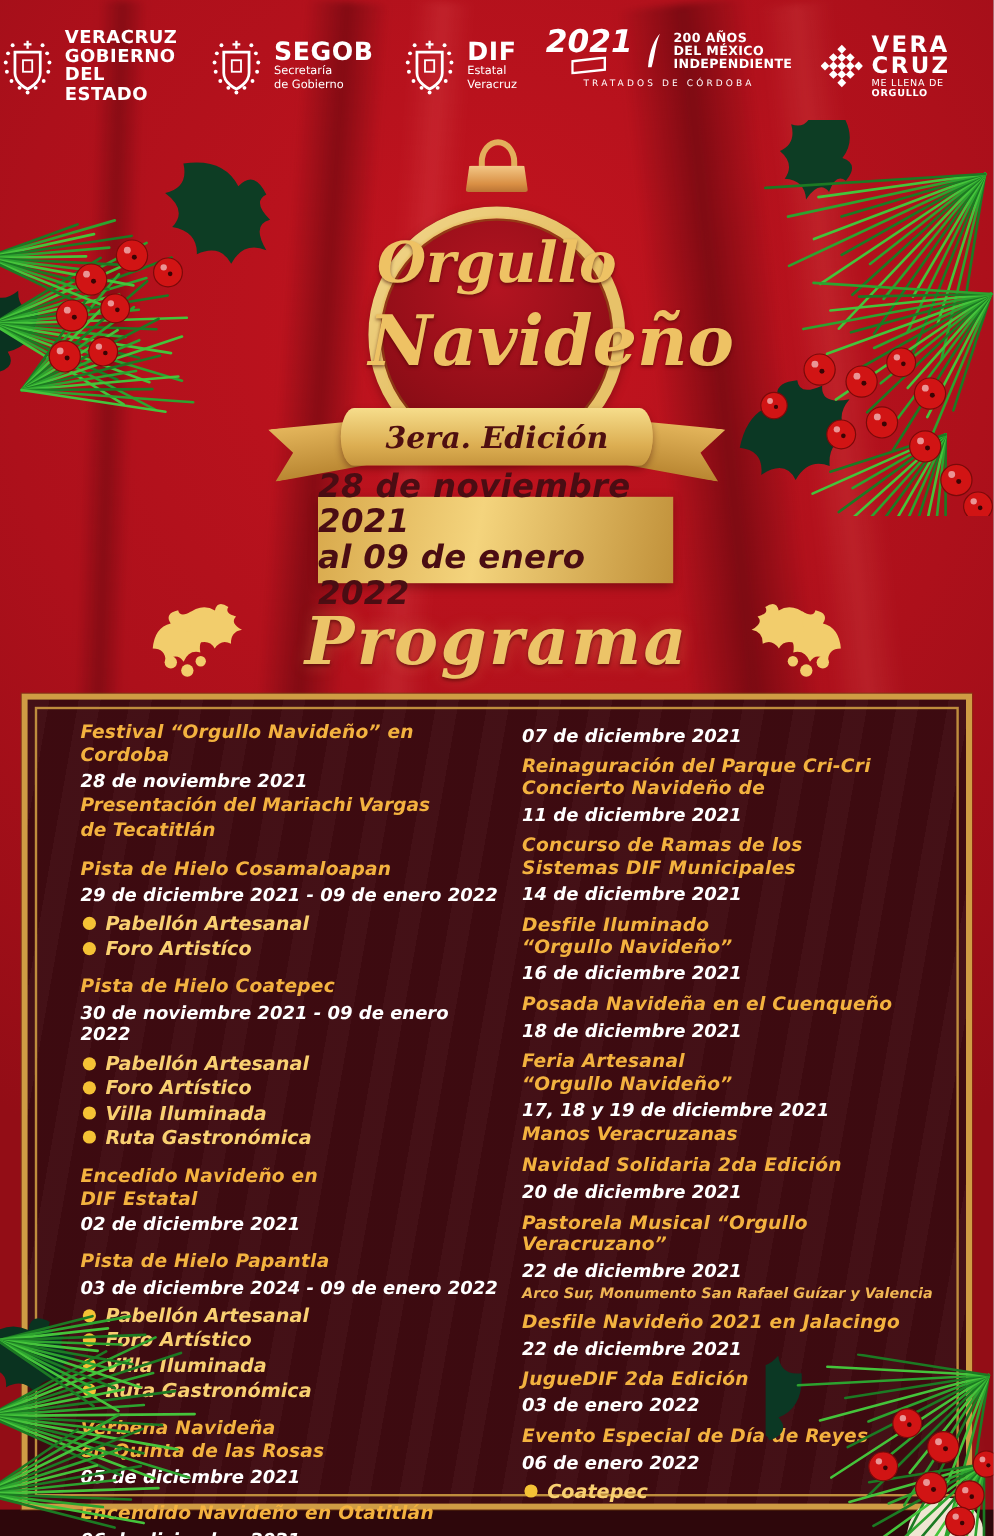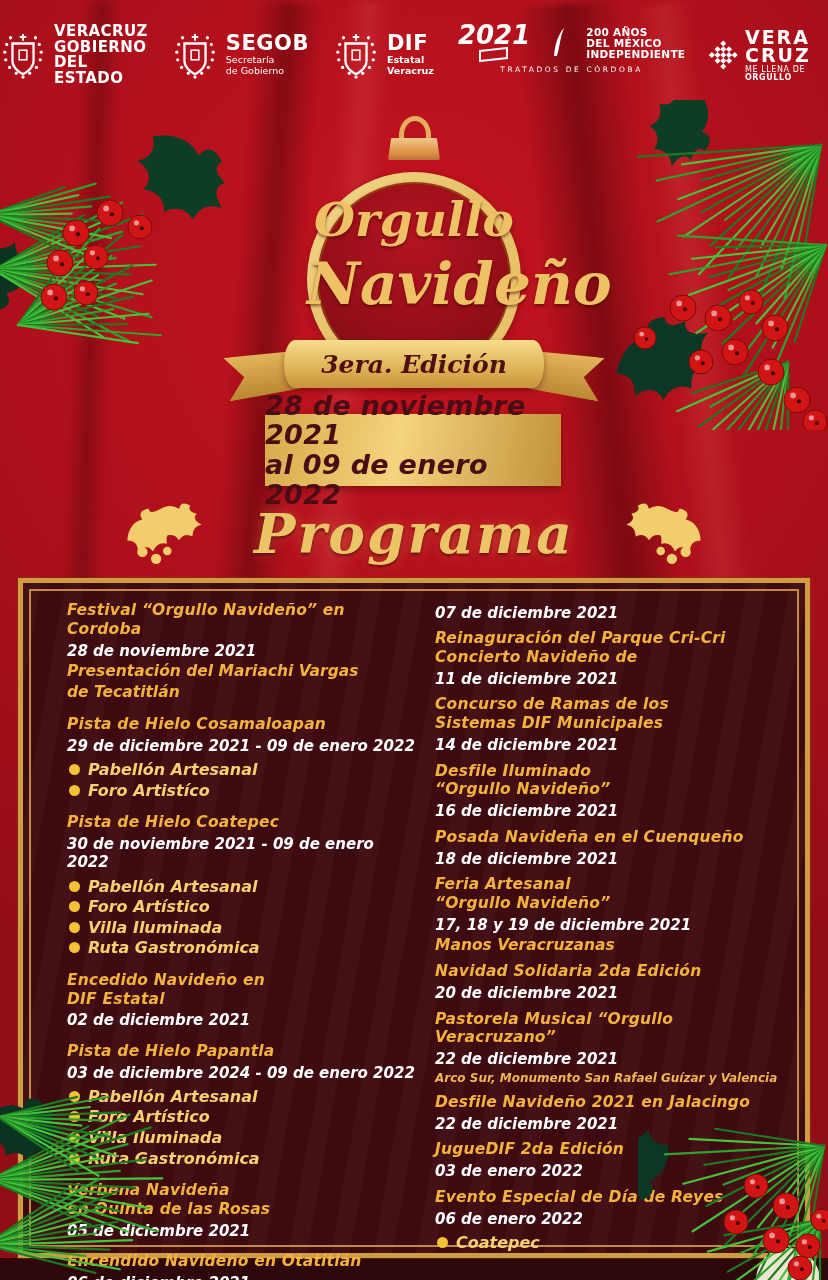--- a/index.html
+++ b/index.html
@@ -15,23 +15,23 @@
   .fold.f5{left:60px;width:40px;background:linear-gradient(90deg,transparent,rgba(60,2,6,.35),transparent);transform:rotate(2deg);}
 
   
   .header{position:absolute;top:24px;left:0;right:0;display:flex;justify-content:center;gap:24px;color:#fff;z-index:6;}
   .logo{display:flex;align-items:center;gap:8px;}
   .shield{width:46px;height:52px;flex:0 0 auto;}
   .logo-text{display:flex;flex-direction:column;line-height:1.04;}
   .l1{font-weight:bold;font-size:15px;letter-spacing:.4px;}
   .big{font-weight:bold;font-size:21px;letter-spacing:.5px;}
   .small{font-size:9.5px;line-height:1.15;}
-  .small.b{font-weight:bold;}
+  .small.b{font-weight:normal;}
   .bicent{display:flex;flex-direction:column;align-items:center;gap:2px;}
-  .bic-top{display:flex;align-items:center;gap:22px;}
+  .bic-top{display:flex;align-items:center;gap:11px;}
   .y2021{font-weight:bold;font-style:italic;font-size:26px;line-height:.9;}
   .bic-lines{display:flex;flex-direction:column;line-height:1.05;}
   .bl{font-weight:bold;font-size:10.5px;letter-spacing:.3px;}
   .bic-footer{font-size:7.5px;letter-spacing:2.6px;margin-top:1px;}
   .marca{display:flex;align-items:center;gap:7px;}
   .vc{font-weight:bold;font-size:19px;letter-spacing:2px;line-height:.95;}
   .marca-footer{font-size:8px;letter-spacing:.6px;margin-top:2px;}
   .marca-footer b{font-weight:bold;}
 
   

